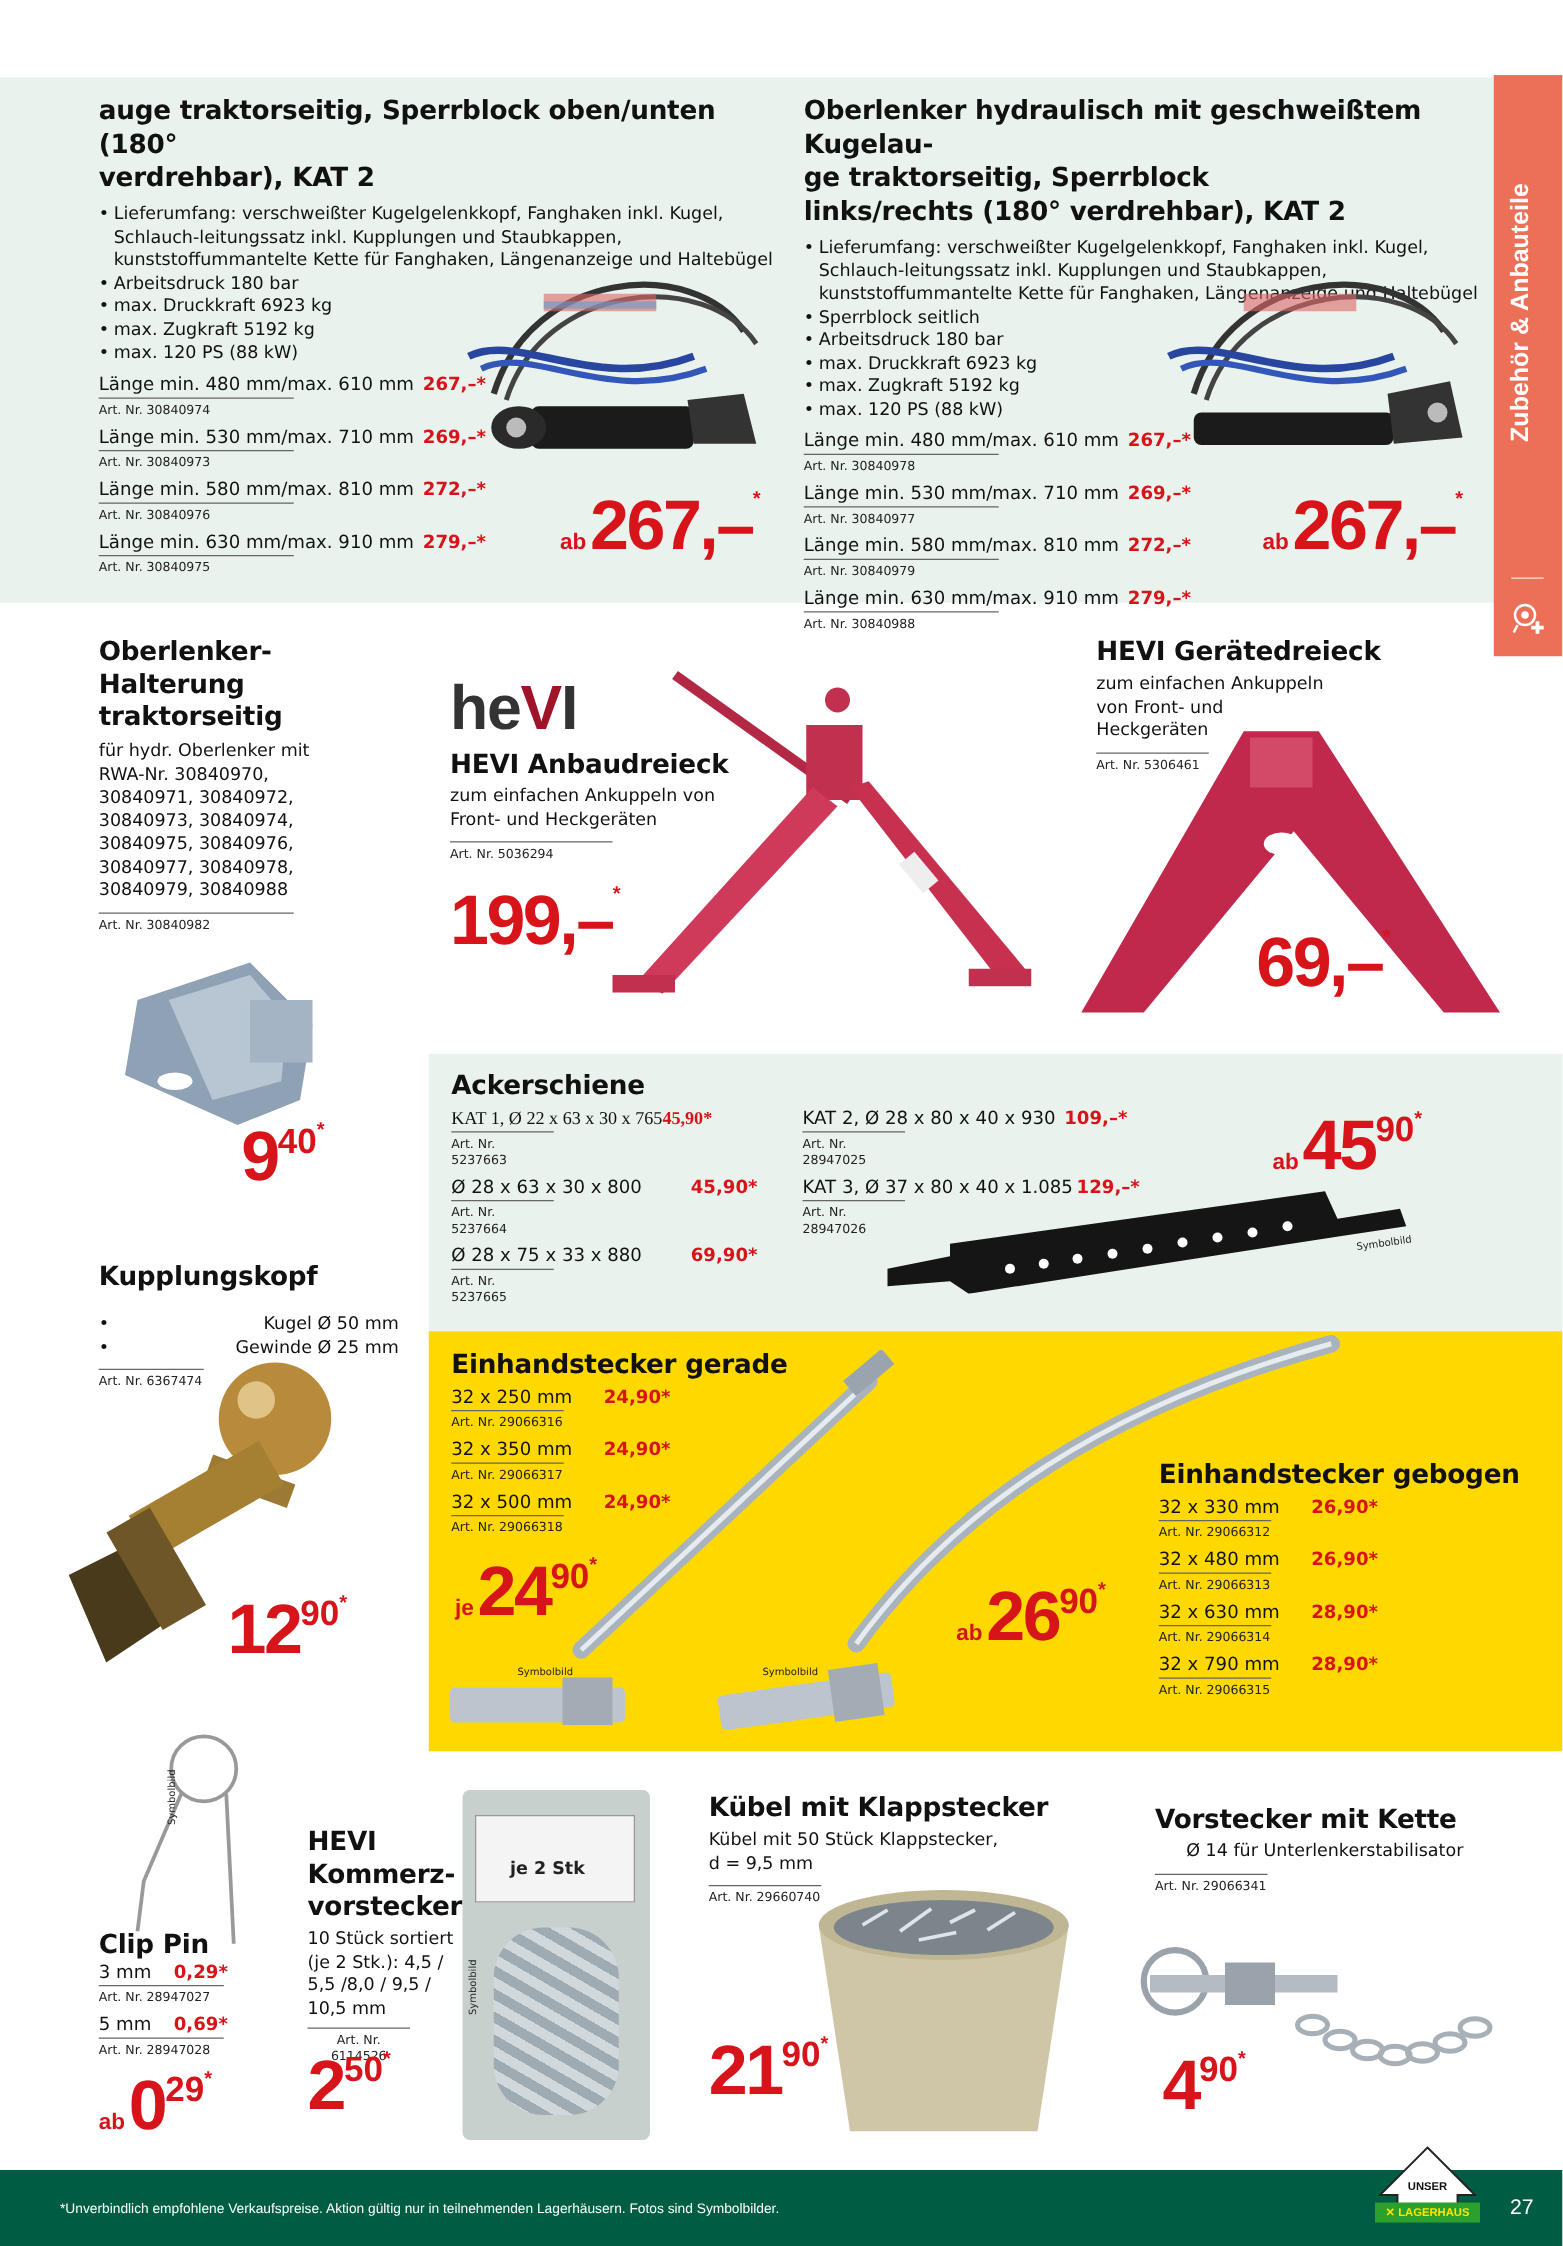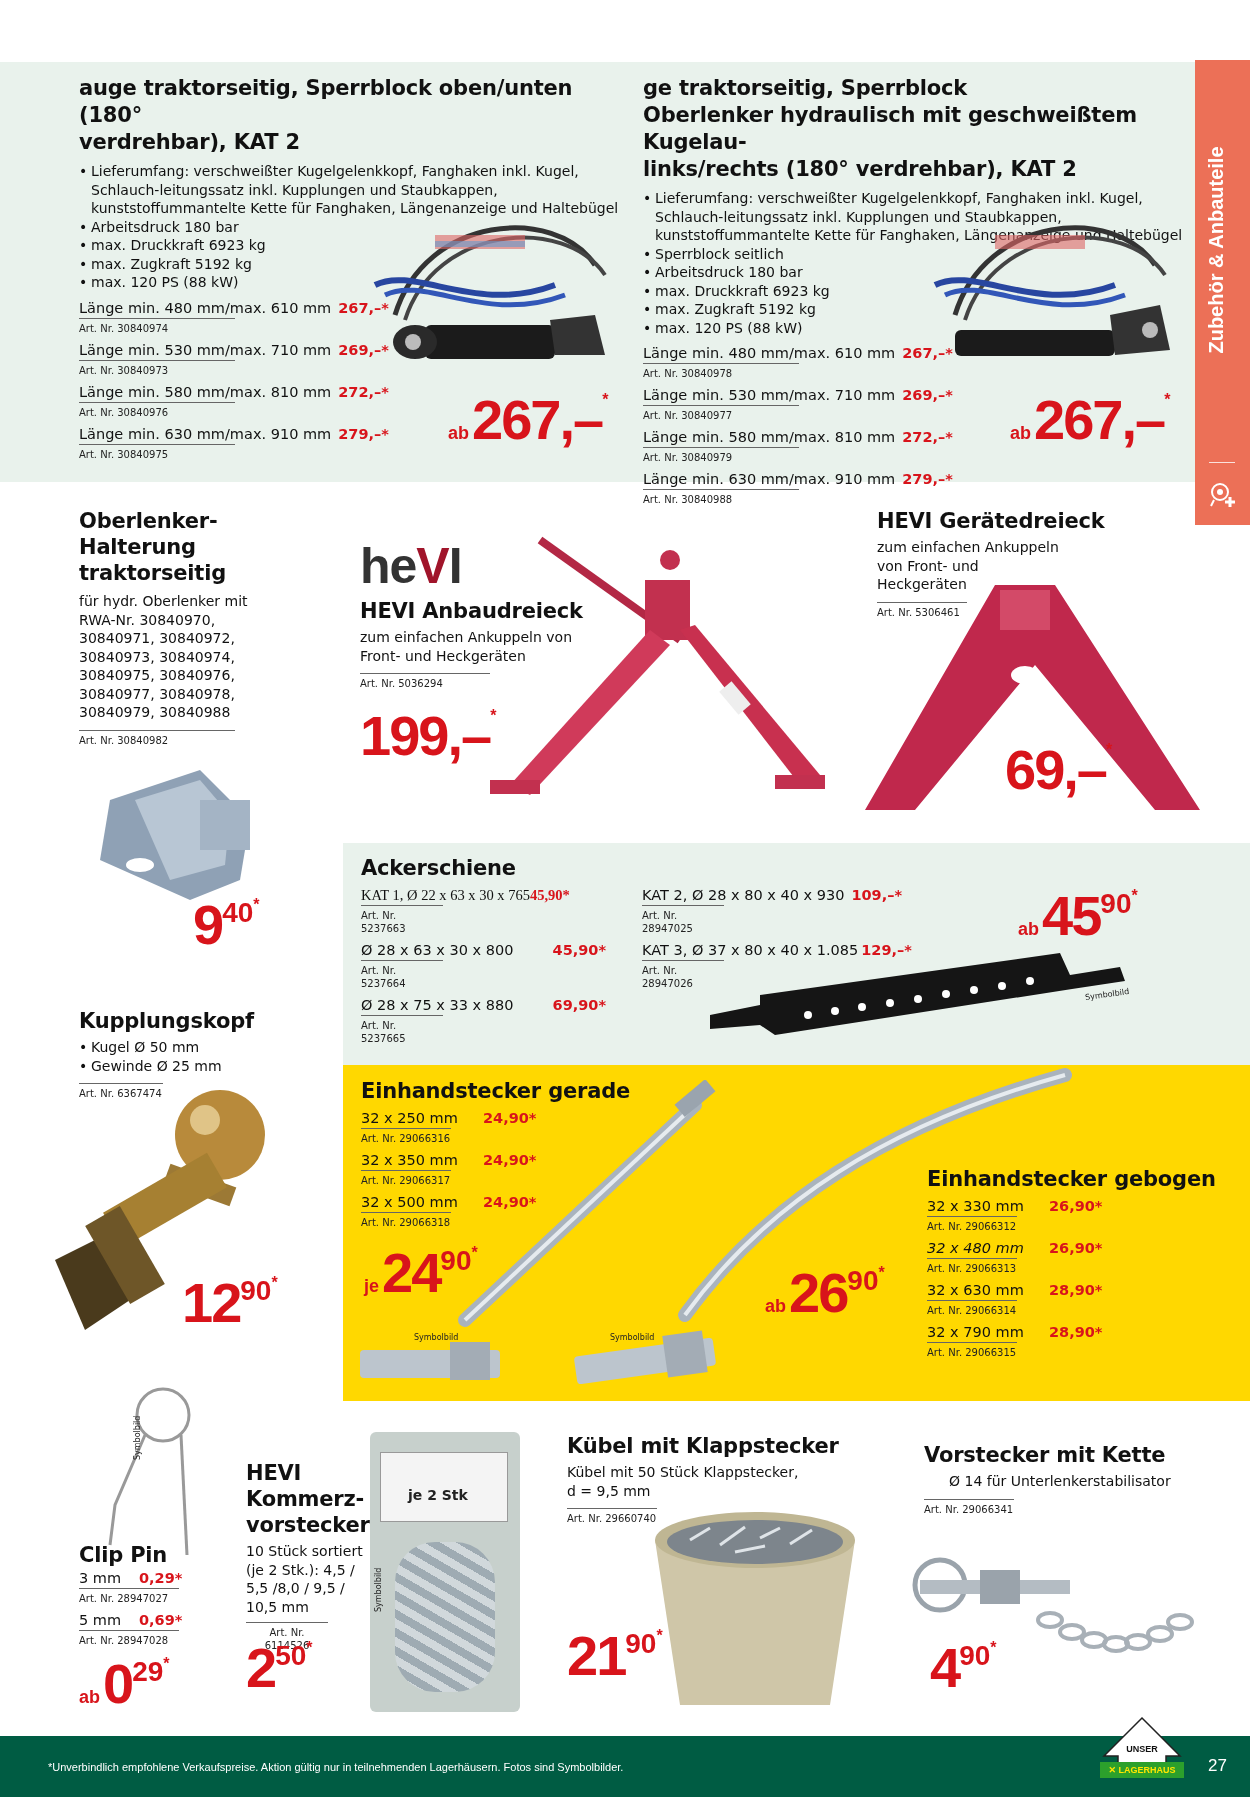--- a/index.html
+++ b/index.html
@@ -80,22 +80,22 @@
   <path d="M195 115 L240 110 L250 150 L200 150 Z" fill="#333"></path>
 </svg>
 <div class="abs big" style="left:448px;top:392px;">
   <span class="ab">ab</span>
   <span class="int">267,–</span>
   <span class="star">*</span>
 </div>
 
 <div class="abs" style="left:643px;top:75px;width:545px;">
   <h2 class="title" style="font-size:21px;line-height:27px;">
+    <div>Oberlenker hydraulisch mit geschweißtem Kugelau-</div>
     <div>ge traktorseitig, Sperrblock</div>
-    <div>Oberlenker hydraulisch mit geschweißtem Kugelau-</div>
     <div>links/rechts (180° verdrehbar), KAT 2</div>
   </h2>
   <ul class="desc" style="margin-top:6px;width:545px;">
     <li>Lieferumfang: verschweißter Kugelgelenkkopf, Fanghaken inkl. Kugel, Schlauch-leitungssatz inkl. Kupplungen und Staubkappen, kunststoffummantelte Kette für Fanghaken, Längenanzeige und Haltebügel</li>
     <li>Sperrblock seitlich</li>
     <li>Arbeitsdruck 180 bar</li>
     <li>max. Druckkraft 6923 kg</li>
     <li>max. Zugkraft 5192 kg</li>
     <li>max. 120 PS (88 kW)</li>
   </ul>
@@ -272,21 +272,21 @@
 <div class="sym" style="left:1085px;top:990px;transform:rotate(-8deg);">Symbolbild</div>
 <div class="abs big" style="left:1018px;top:888px;">
   <span class="ab">ab</span>
   <span class="int">45</span>
   <span class="dec">90</span>
   <span class="star">*</span>
 </div>
 
 <div class="abs" style="left:79px;top:1008px;width:240px;">
   <h2 class="title">Kupplungskopf</h2>
-  <ul class="desc" style="margin-top:4px;">
+  <ul class="desc" style="margin-top:16px;text-align:right;">
     <li>Kugel Ø 50 mm</li>
     <li>Gewinde Ø 25 mm</li>
   </ul>
   <div class="art" style="margin-top:8px;width:84px;">Art. Nr. 6367474</div>
 </div>
 <svg class="img" style="left:45px;top:1080px;" width="250" height="270" viewBox="0 0 250 270">
   <circle cx="175" cy="55" r="45" fill="#b88a3b"></circle>
   <circle cx="160" cy="40" r="15" fill="#e0c487"></circle>
   <rect x="120" y="95" width="70" height="20" fill="#9c7935" transform="rotate(20 155 105)"></rect>
   <rect x="60" y="100" width="120" height="40" fill="#a68032" transform="rotate(-30 120 120)"></rect>
@@ -351,21 +351,21 @@
 
 <div class="abs" style="left:927px;top:1166px;width:300px;">
   <h2 class="title">Einhandstecker gebogen</h2>
   <div style="margin-top:4px;">
     <div class="row">
         <span class="lbl" style="width:122px;">32 x 330 mm</span>
         <span class="pr">26,90*</span>
       </div>
     <div class="art" style="width:90px;">Art. Nr. 29066312</div>
     <div class="row">
-        <span class="lbl" style="width:122px;font-style:italic;">32 x 480 mm</span>
+        <span class="lbl" style="width:122px;">32 x 480 mm</span>
         <span class="pr">26,90*</span>
       </div>
     <div class="art" style="width:90px;">Art. Nr. 29066313</div>
     <div class="row">
         <span class="lbl" style="width:122px;">32 x 630 mm</span>
         <span class="pr">28,90*</span>
       </div>
     <div class="art" style="width:90px;">Art. Nr. 29066314</div>
     <div class="row">
         <span class="lbl" style="width:122px;">32 x 790 mm</span>

